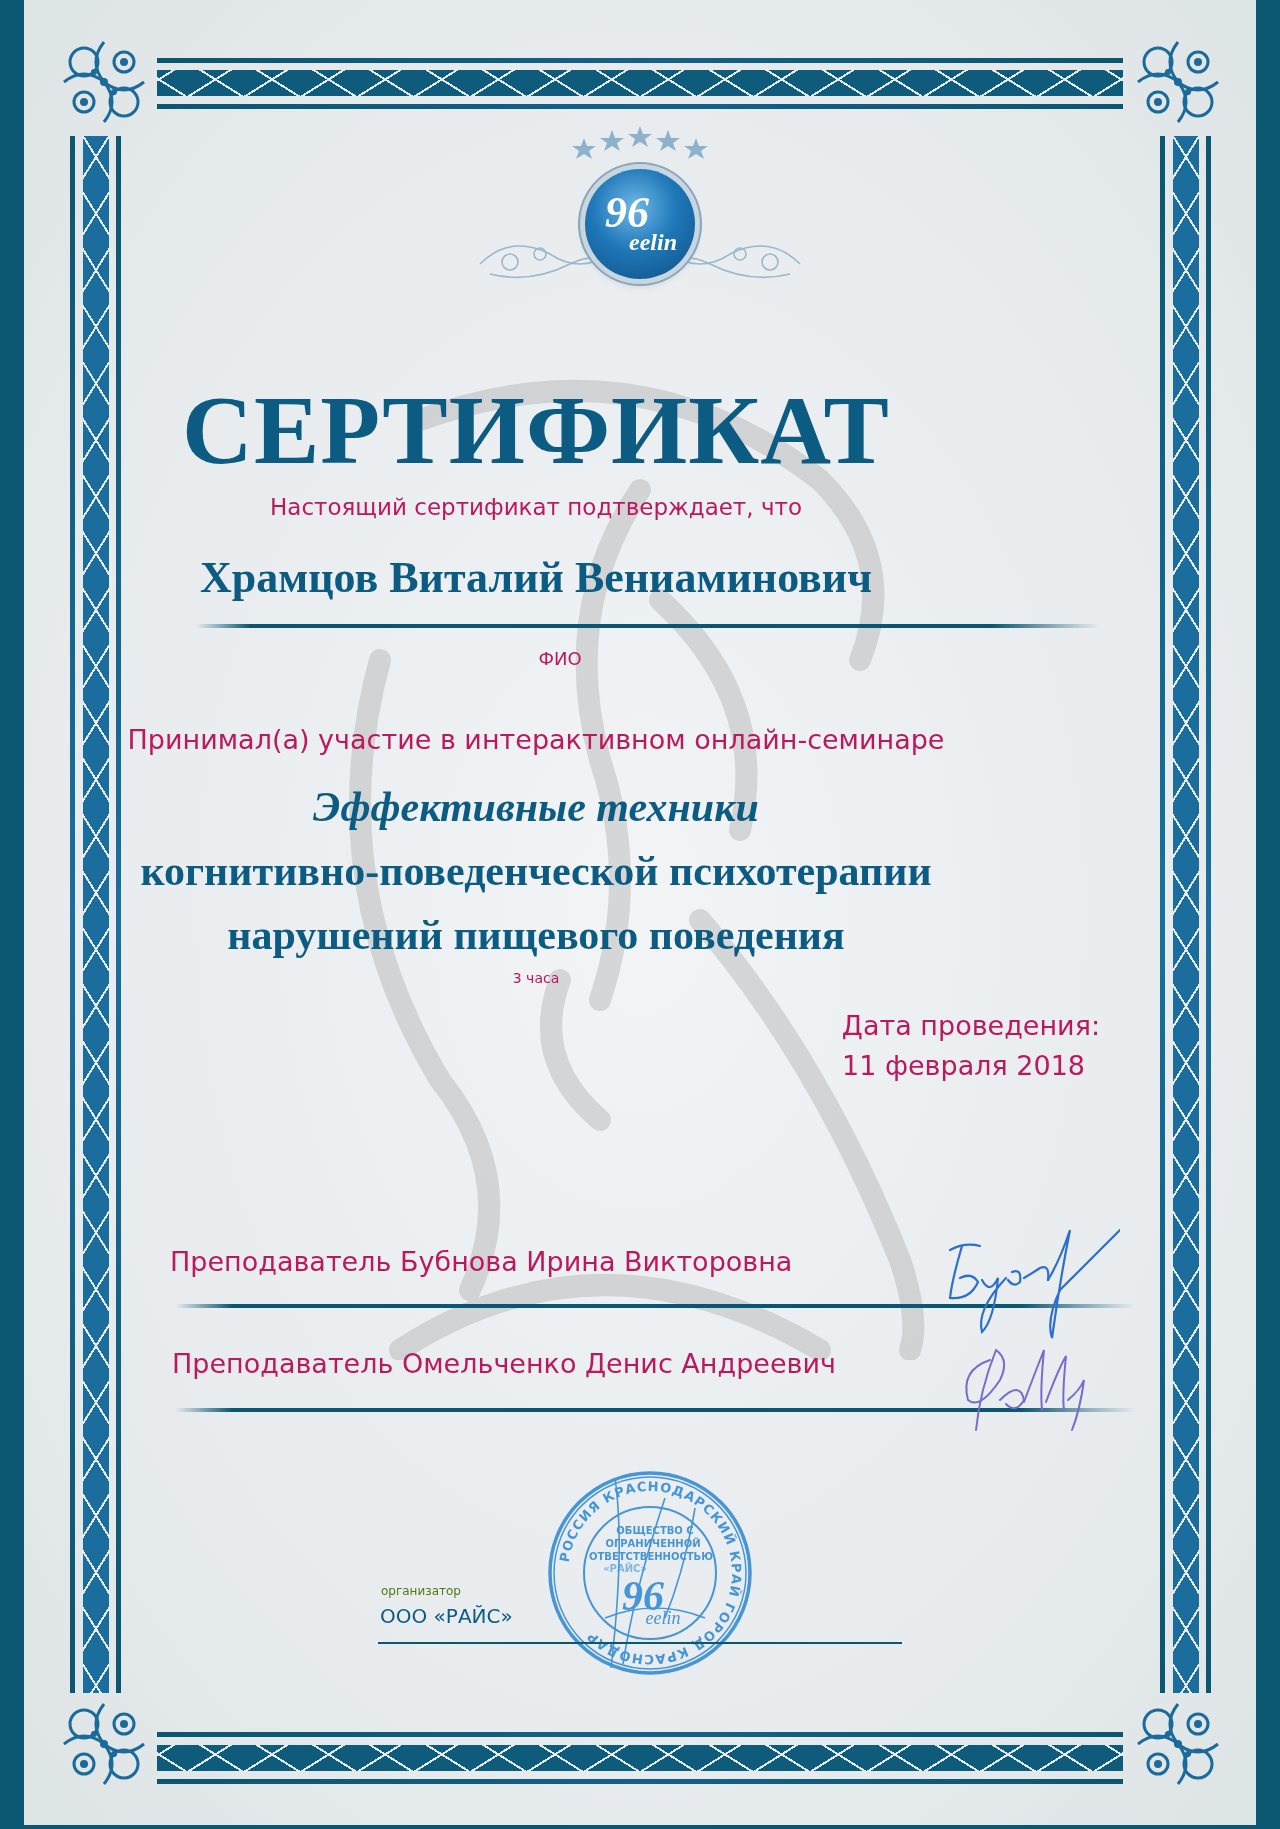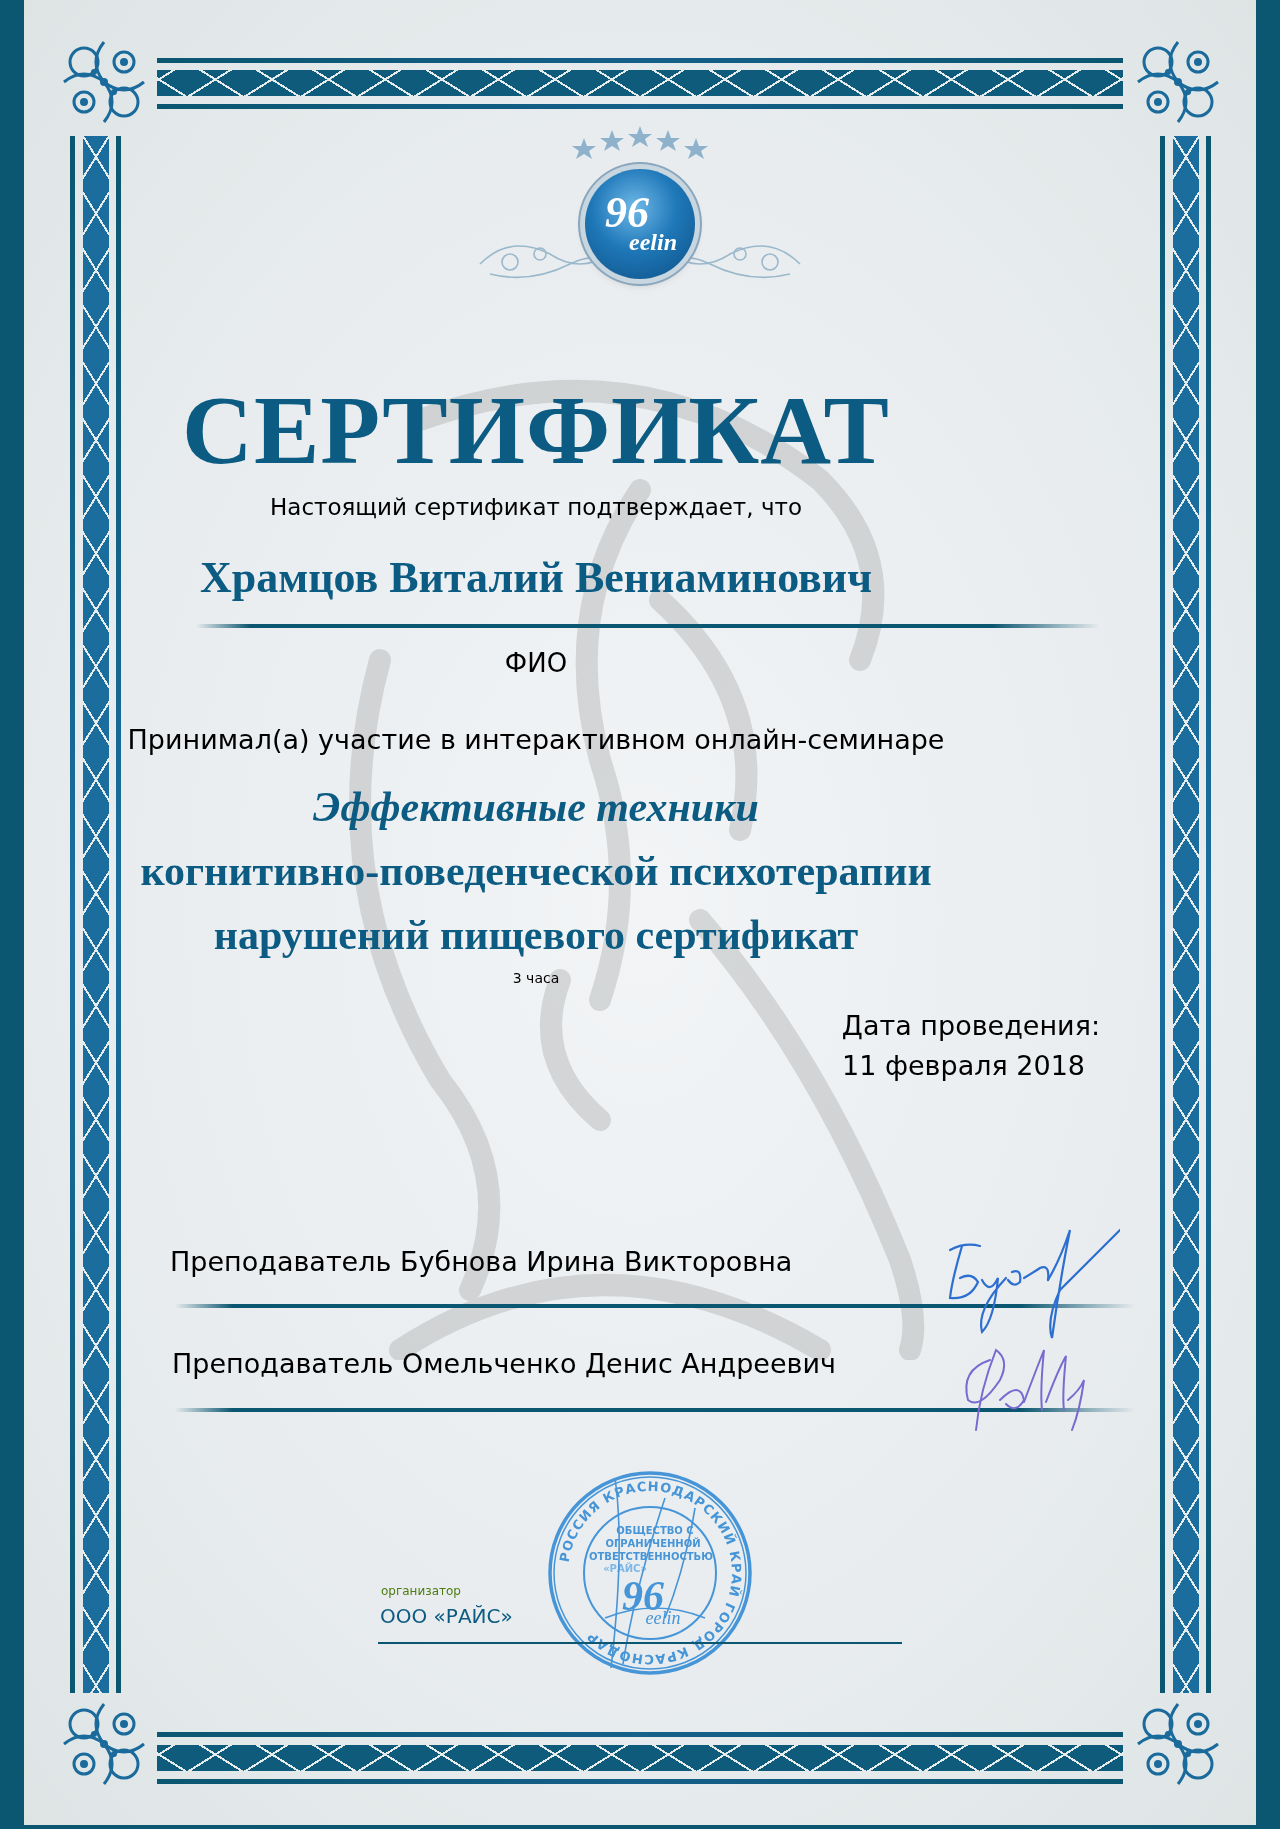--- a/index.html
+++ b/index.html
@@ -24,21 +24,21 @@
     background-color: #1a6d9c;
     background-image:
       repeating-linear-gradient(58deg, transparent 0 14px, #e6ecec 14px 16px, transparent 16px 30px),
       repeating-linear-gradient(-58deg, transparent 0 14px, #e6ecec 14px 16px, transparent 16px 30px);
   }
   .corner { width: 92px; height: 92px; }
   .center-text { left: 0; width: 1072px; text-align: center; }
   .serif-title {
     font-family: "Liberation Serif", "DejaVu Serif", serif; font-weight: bold; color: #0b5b82;
   }
-  .sans-text { font-family: "DejaVu Sans", sans-serif; color: #000000; }
+  .sans-text { font-family: "DejaVu Sans", sans-serif; color: #be185d; }
   .grad-line {
     height: 4px;
     background: linear-gradient(90deg, rgba(11,86,112,0) 0%, #0b5670 6%, #0b5670 88%, rgba(11,86,112,0) 100%);
   }
   .watermark { opacity: 0.28; }
 </style>
 </head>
 <body>
 
 <div class="abs outer-band" style="left:0;top:0;width:24px;height:1829px;"></div>
@@ -169,27 +169,27 @@
     <div class="abs" style="left:44px;top:60px;font-family:'Liberation Serif',serif;font-style:italic;font-weight:bold;font-size:24px;color:#fff;">eelin</div>
   </div>
 </div>
 
 <div class="abs center-text serif-title" style="top:380px;font-size:98px;letter-spacing:1px;line-height:100px;">СЕРТИФИКАТ</div>
 
 <div class="abs center-text sans-text" style="top:494px;font-size:23px;">Настоящий сертификат подтверждает, что</div>
 
 <div class="abs center-text serif-title" style="top:552px;font-size:44px;line-height:52px;">Храмцов Виталий Вениаминович</div>
 <div class="abs grad-line" style="left:196px;top:624px;width:904px;"></div>
-<div class="abs center-text sans-text" style="top:648px;font-size:26px;">ФИО</div>
+<div class="abs center-text sans-text" style="top:648px;font-size:18px;padding-left:24px;">ФИО</div>
 
 <div class="abs center-text sans-text" style="top:724px;font-size:27px;">Принимал(а) участие в интерактивном онлайн-семинаре</div>
 
 <div class="abs center-text serif-title" style="top:782px;font-size:42px;line-height:50px;font-style:italic;">Эффективные техники</div>
 <div class="abs center-text serif-title" style="top:846px;font-size:42px;line-height:50px;">когнитивно-поведенческой психотерапии</div>
-<div class="abs center-text serif-title" style="top:910px;font-size:42px;line-height:50px;">нарушений пищевого сертификат</div>
+<div class="abs center-text serif-title" style="top:910px;font-size:42px;line-height:50px;">нарушений пищевого поведения</div>
 
 <div class="abs center-text sans-text" style="top:970px;font-size:14px;">3 часа</div>
 
 <div class="abs sans-text" style="left:790px;top:1010px;width:310px;text-align:right;font-size:27px;">Дата проведения:</div>
 <div class="abs sans-text" style="left:790px;top:1050px;width:295px;text-align:right;font-size:27px;">11 февраля 2018</div>
 
 <div class="abs sans-text" style="left:170px;top:1246px;font-size:27px;white-space:nowrap;">Преподаватель Бубнова Ирина Викторовна</div>
 <div class="abs grad-line" style="left:175px;top:1304px;width:960px;"></div>
 <svg class="abs" style="left:920px;top:1220px;" width="200" height="130" viewBox="0 0 200 130">
   <g fill="none" stroke="#2c6fd0" stroke-width="2.2" stroke-linecap="round">

